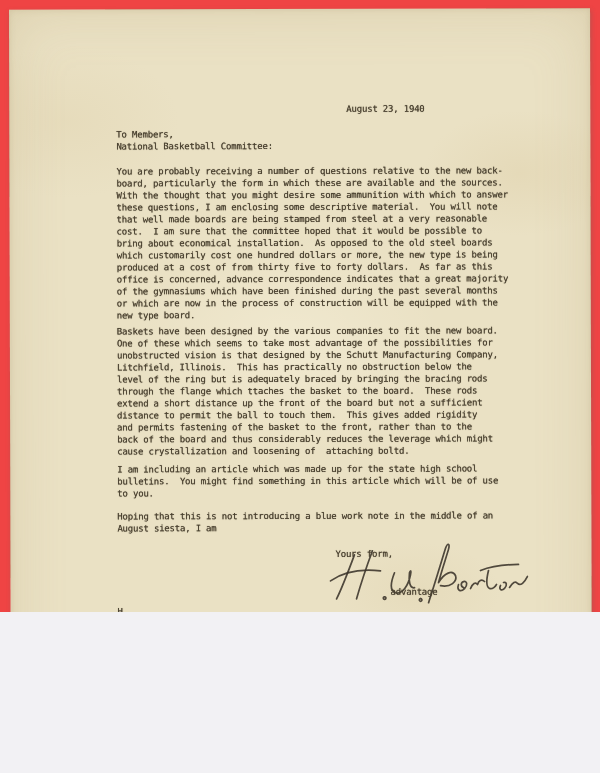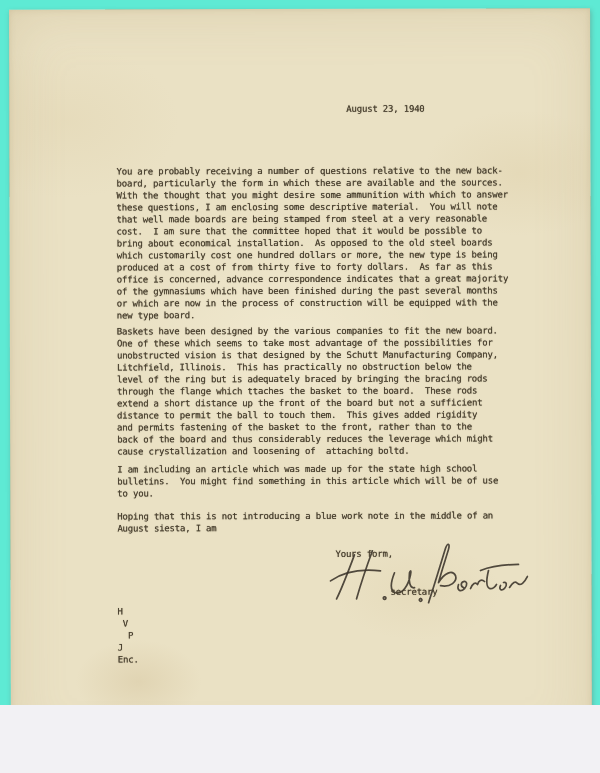--- a/index.html
+++ b/index.html
@@ -3,22 +3,22 @@
 <meta charset="utf-8">
 <style>
   html, body {
     margin: 0;
     padding: 0;
     background: #f2f1f4;
   }
   .scan {
     position: relative;
     width: 600px;
-    height: 705px;
-    background: #5eead4;
+    height: 612px;
+    background: #ef4444;
     overflow: hidden;
     font-family: "DejaVu Sans Mono", "Liberation Mono", monospace;
   }
   .paper {
     position: absolute;
     left: 10px;
     top: 9px;
     width: 581px;
     height: 747px;
     background-color: #eae1c4;
@@ -72,20 +72,22 @@
   }
 </style>
 </head>
 <body>
 
 <div class="scan">
   <div class="paper">
 
     <div class="typed date">August 23, 1940</div>
 
+    <div class="typed recipient">To Members,
+National Basketball Committee:</div>
 
     <div class="typed para p1">You are probably receiving a number of questions relative to the new back-
 board, particularly the form in which these are available and the sources.
 With the thought that you might desire some ammunition with which to answer
 these questions, I am enclosing some descriptive material.  You will note
 that well made boards are being stamped from steel at a very reasonable
 cost.  I am sure that the committee hoped that it would be possible to
 bring about economical installation.  As opposed to the old steel boards
 which customarily cost one hundred dollars or more, the new type is being
 produced at a cost of from thirty five to forty dollars.  As far as this
@@ -126,21 +128,21 @@
         <path class="sig-stroke" d="M100,62 C106,44 112,24 117,8 C119,2 122,2 120,9 C116,22 112,34 110,42 C116,32 124,29 127,35 C129,41 122,47 112,45"></path>
         <path class="sig-stroke" d="M130,44 C128,50 132,52 136,48 C139,45 139,40 135,41 C132,42 132,46 135,47"></path>
         <path class="sig-stroke" d="M142,48 C144,43 147,41 149,44 C150,40 153,38 156,41"></path>
         <path class="sig-stroke" d="M160,30 C158,38 157,46 161,48 C164,49 167,46 168,44"></path>
         <path class="sig-stroke" d="M172,45 C170,49 173,51 176,48 C179,45 178,41 175,42"></path>
         <path class="sig-stroke" d="M181,47 C184,42 187,40 189,43 C192,46 196,42 199,36"></path>
         <path class="sig-stroke" d="M152,30 C162,26 176,24 190,24"></path>
       </svg>
     </div>
 
-    <div class="typed signer-title">secretary</div>
+    <div class="typed signer-title">advantage</div>
 
     <div class="typed initials">H
  V
   P
 J
 Enc.</div>
 
   </div>
 </div>
 

